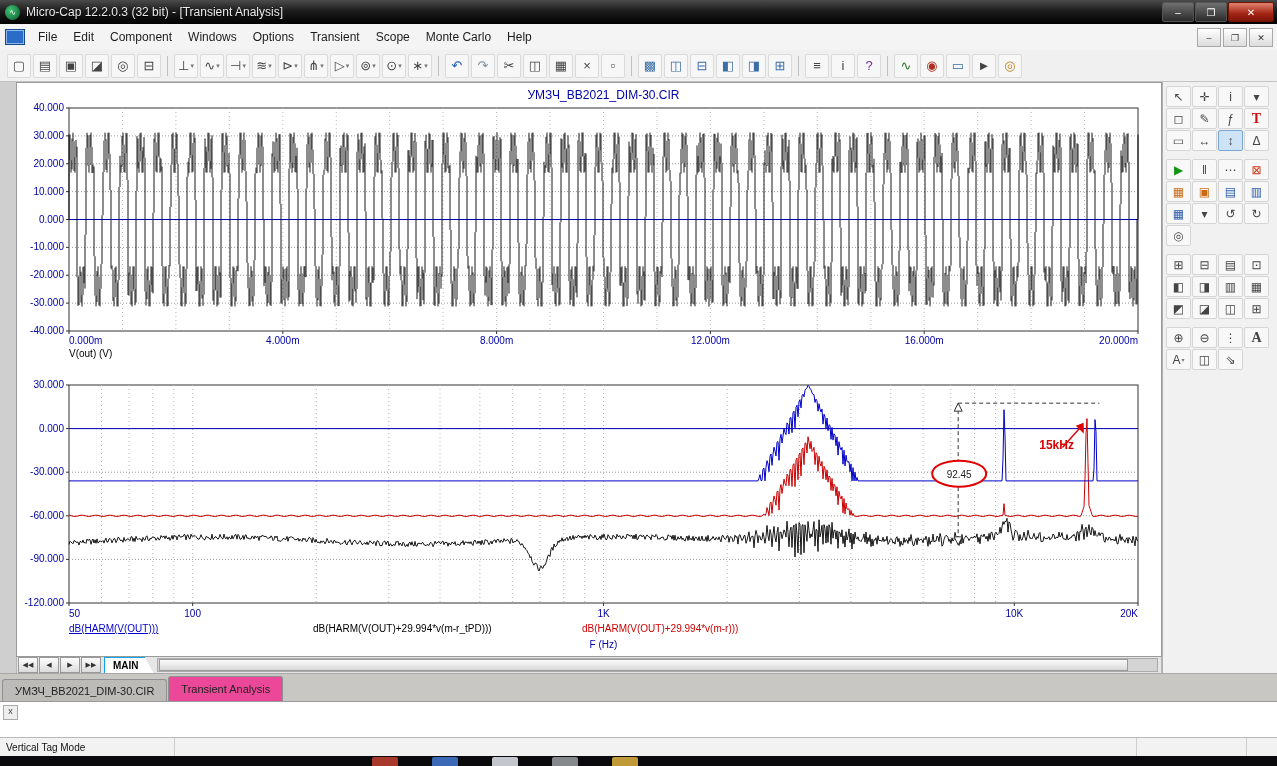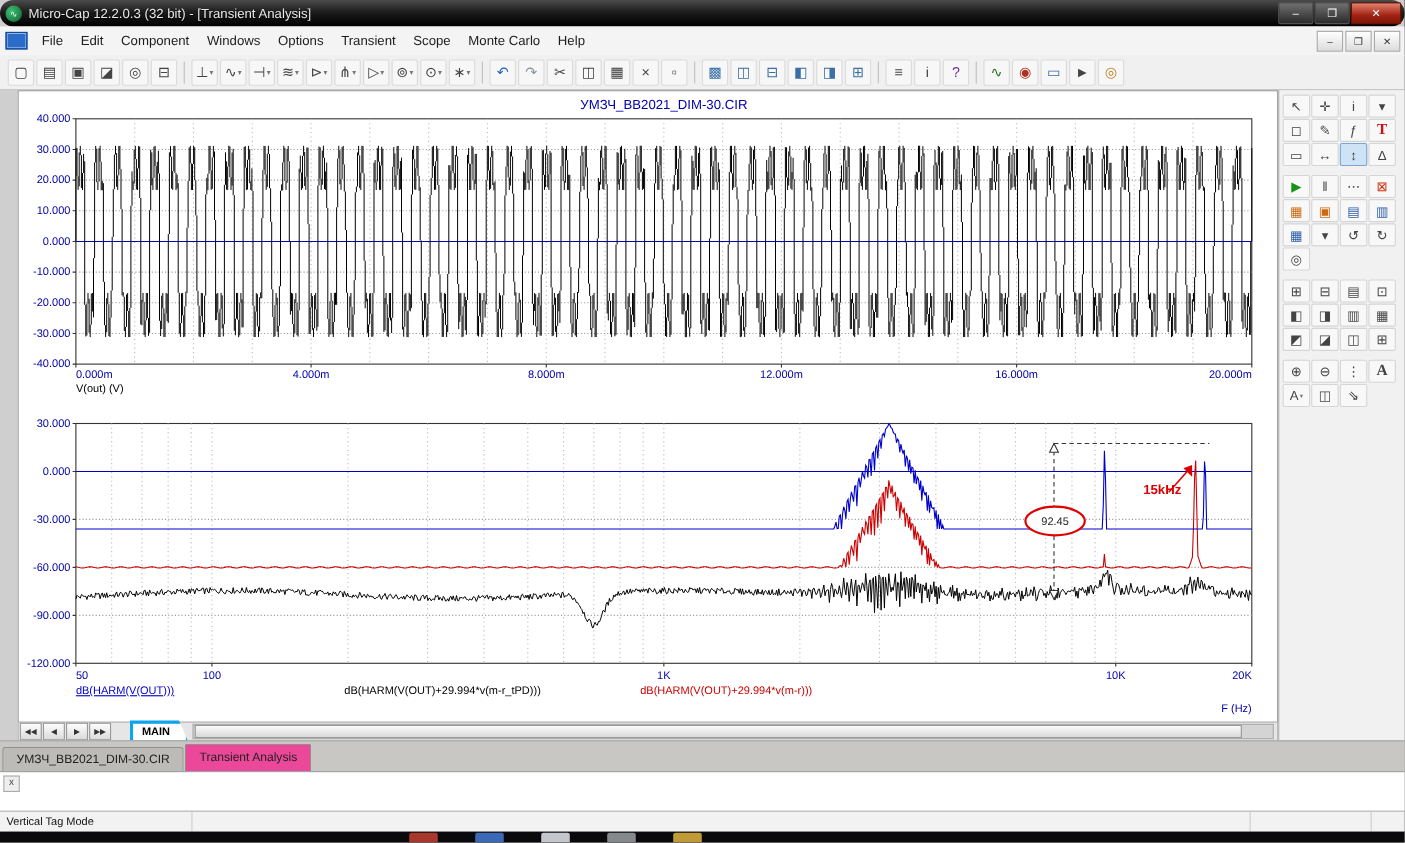--- a/index.html
+++ b/index.html
@@ -3,21 +3,21 @@
 <meta charset="utf-8">
 <style>
   html,body{margin:0;padding:0;}
   body{width:1277px;height:766px;overflow:hidden;position:relative;background:#000;
        font-family:"Liberation Sans",sans-serif;-webkit-font-smoothing:antialiased;}
   .screen{position:absolute;inset:0;background:#cfcfcf;}
 
   
   .titlebar{position:absolute;left:0;top:0;width:100%;height:24px;
     background:linear-gradient(#4b4b4b,#1d1d1d 45%,#000);display:flex;align-items:center;
-    color:#e9e9e9;font-size:12px;border-radius:12px;}
+    color:#e9e9e9;font-size:12px;}
   .app-icon{width:15px;height:15px;border-radius:50%;margin:0 6px 0 5px;
     background:radial-gradient(circle at 35% 35%,#3fc273,#0a5c2e);position:relative;flex:none;}
   .app-icon:after{content:"∿";position:absolute;inset:0;color:#fff;font-size:8px;line-height:15px;text-align:center;}
   .title-text{white-space:nowrap;text-shadow:0 1px 1px #000;}
   .win-buttons{position:absolute;right:3px;top:2px;display:flex;gap:1px;}
   .wbtn{width:30px;height:18px;border:1px solid #555;border-radius:2px;color:#fff;font-size:10px;
     background:linear-gradient(#707070,#2b2b2b);display:flex;align-items:center;justify-content:center;cursor:default;}
   .wbtn.close{width:44px;background:linear-gradient(#e2836f,#a32313 60%,#7d1507);border-color:#6e1200;}
 
   
@@ -47,28 +47,28 @@
   #plot-svg{position:absolute;left:0;top:0;}
   #plot-svg text{font-family:"Liberation Sans",sans-serif;}
   #plot-svg text.tick{font-size:10px;fill:#0000a8;}
   .chart-title{position:absolute;left:52px;top:5px;width:1069px;text-align:center;font-size:12px;color:#0000a8;}
   .lbl{position:absolute;font-size:10px;color:#0000a8;white-space:nowrap;}
   .ylab-top{left:52px;top:265px;color:#000;}
   .xlab-top{left:52px;top:283px;width:1069px;text-align:center;}
   .curve1{left:52px;top:540px;color:#0000cc;text-decoration:underline;}
   .curve2{left:260px;top:540px;color:#000;margin-left:36px;}
   .curve3{left:565px;top:540px;color:#cc0000;}
-  .xlab-bot{left:52px;top:556px;width:1069px;text-align:right;}
+  .xlab-bot{left:52px;top:556px;width:1069px;text-align:center;}
 
   .scrollrow{position:absolute;left:16px;top:575px;width:1146px;height:17px;background:#e6e6e6;
     border:1px solid #b5b5b5;border-top:none;display:flex;align-items:center;box-sizing:border-box;padding-left:1px;}
   .navbtn{width:18px;height:14px;border:1px solid #999;background:linear-gradient(#fdfdfd,#dbdbdb);
     font-size:7px;color:#333;display:flex;align-items:center;justify-content:center;margin-right:1px;}
-  .page-tab{height:15px;padding:0 14px 0 8px;background:#fff;border:3px solid #0ea5e9;font-size:10px;
-    font-weight:bold;display:flex;align-items:center;margin-left:16px;
+  .page-tab{height:15px;padding:0 14px 0 8px;background:#fff;border:1px solid #0ea5e9;font-size:10px;
+    font-weight:bold;display:flex;align-items:center;margin-left:2px;
     clip-path:polygon(0 0,calc(100% - 9px) 0,100% 100%,0 100%);}
   .scrolltrack{flex:1;height:12px;background:#d4d4d4;border:1px solid #ababab;margin:0 3px;position:relative;}
   .scrollthumb{position:absolute;left:1px;top:0;width:97%;height:100%;
     background:linear-gradient(#fafafa,#d9d9d9);border:1px solid #9a9a9a;box-sizing:border-box;}
 
   .palette{position:absolute;left:1162px;top:0;width:115px;height:591px;background:#f1f1f1;
     border-left:1px solid #b0b0b0;box-sizing:border-box;display:flex;flex-wrap:wrap;
     align-content:flex-start;gap:1px;padding:4px 3px;}
   .pbtn{width:25px;height:21px;border:1px solid #d5d5d5;border-radius:2px;background:#f8f8f8;
     display:flex;align-items:center;justify-content:center;font-size:12px;color:#444;padding:0;cursor:default;}

